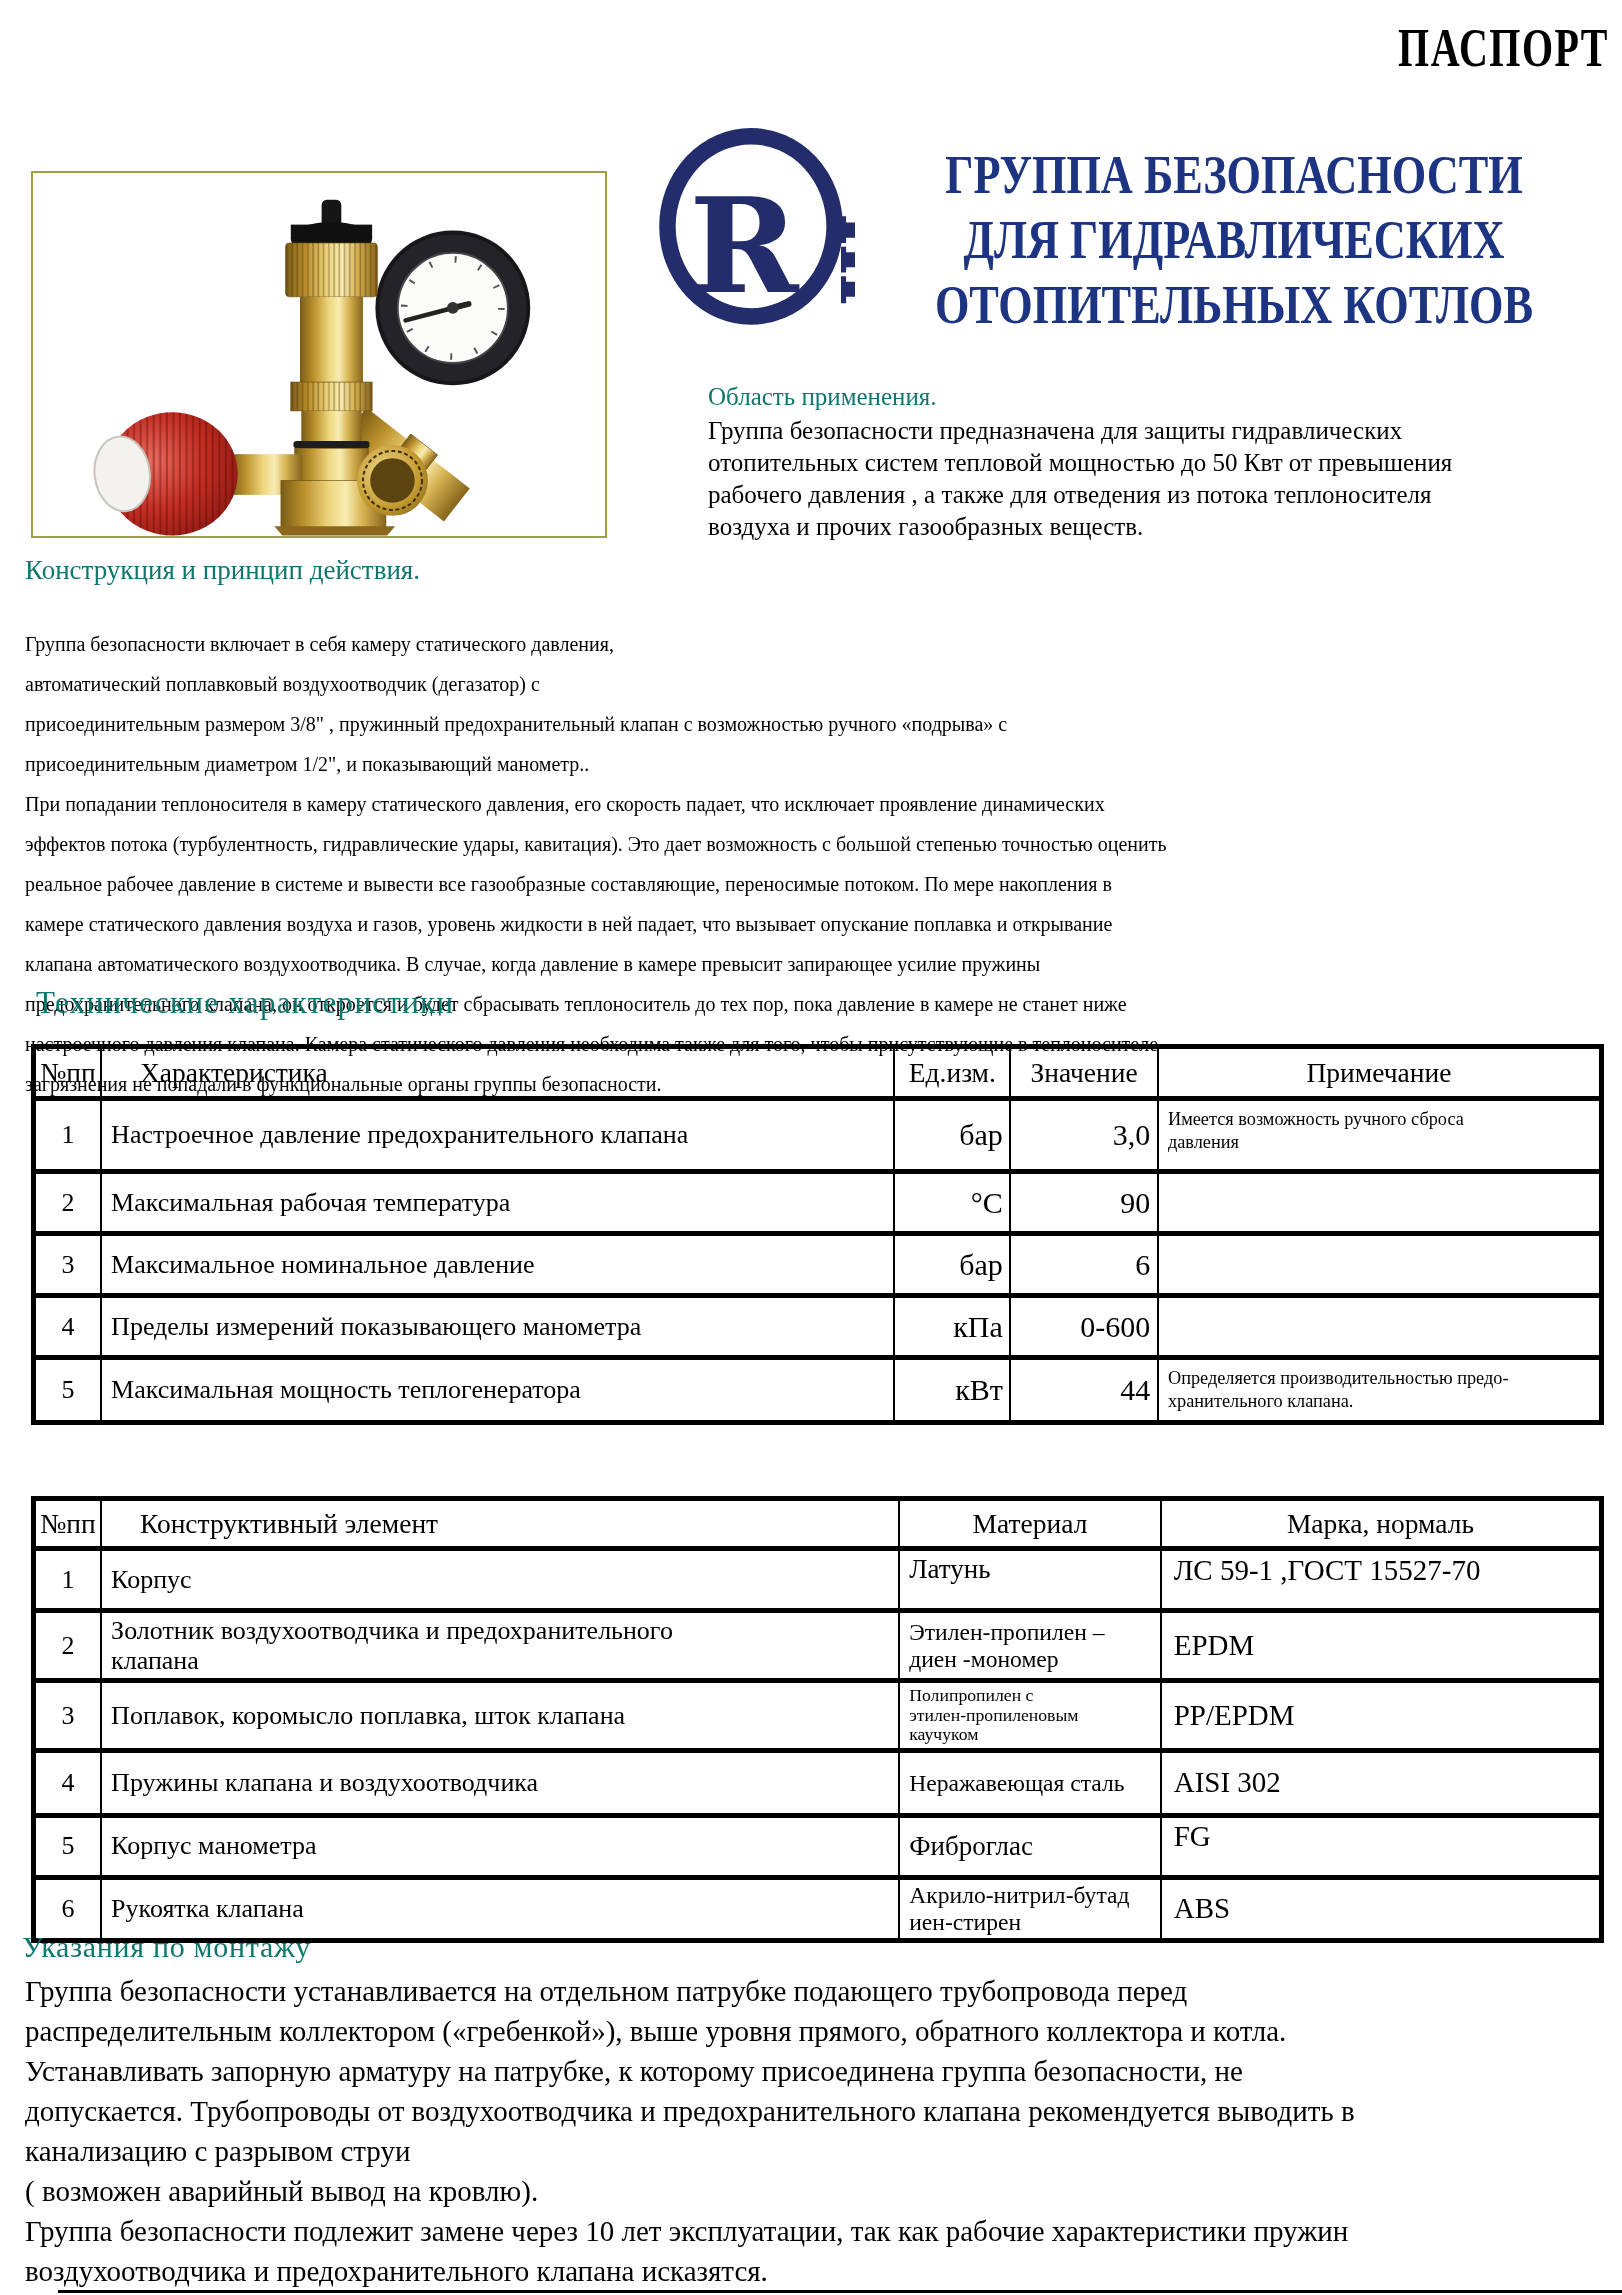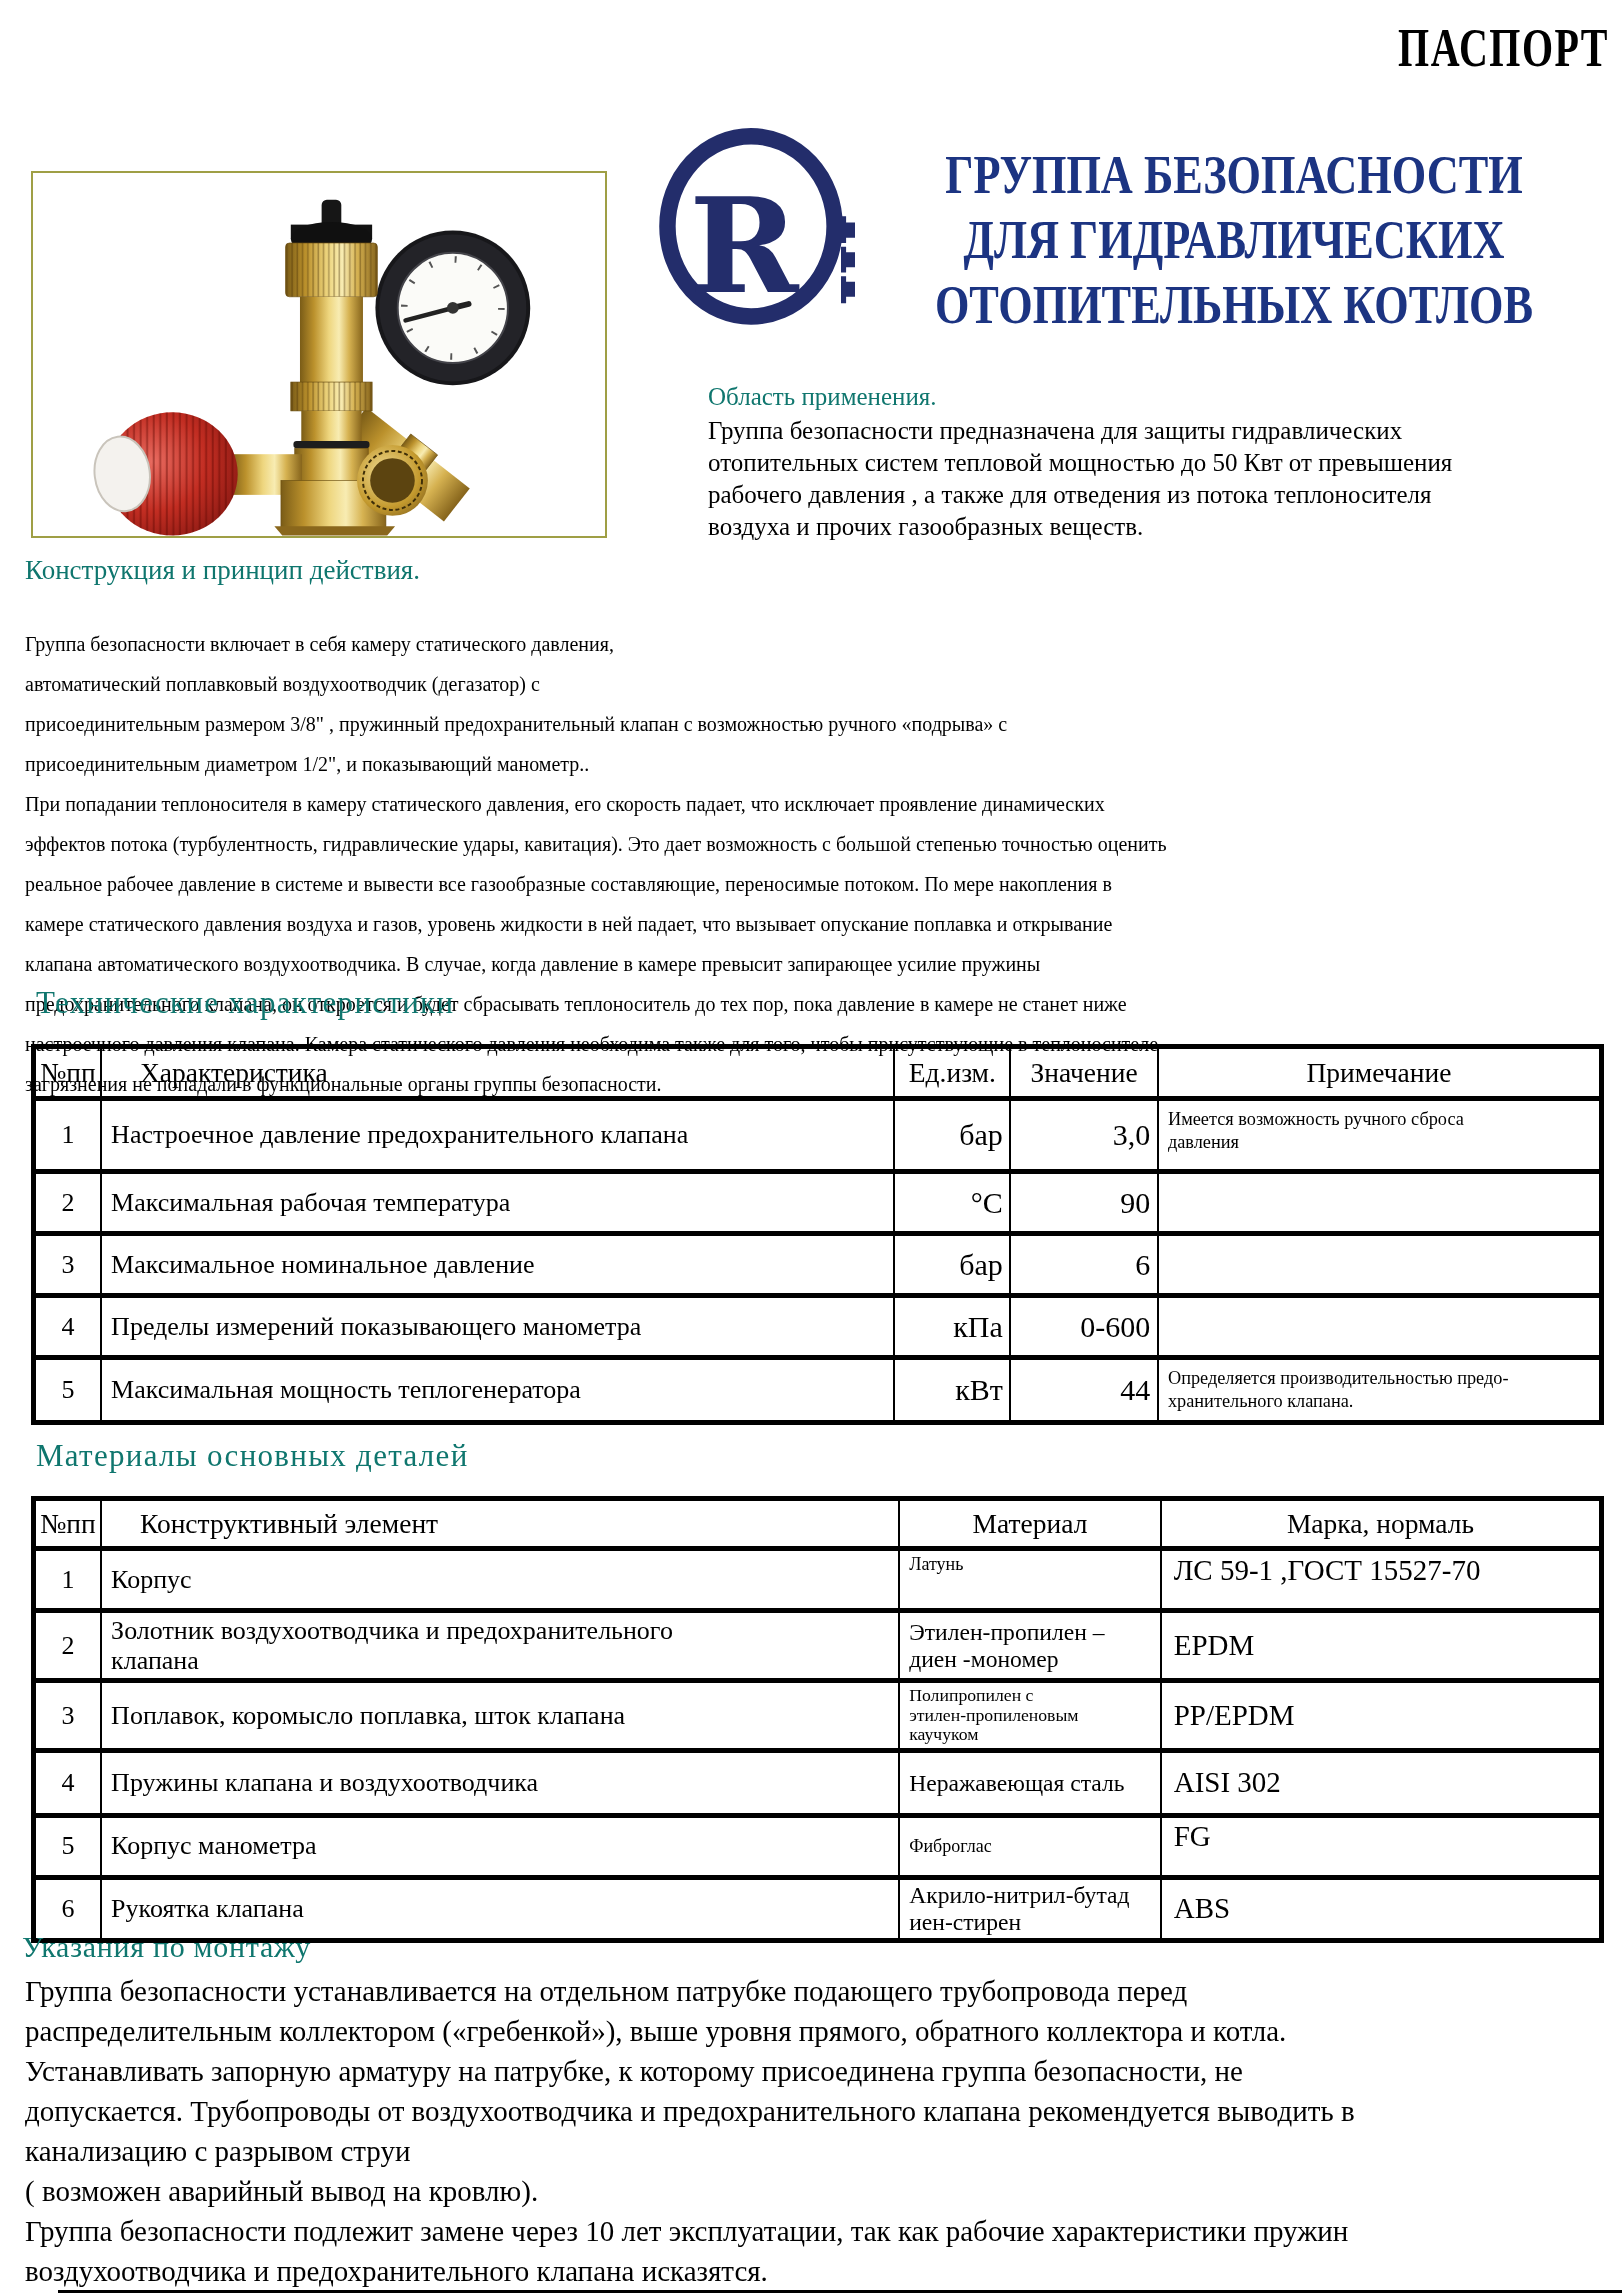--- a/index.html
+++ b/index.html
@@ -57,21 +57,21 @@
     overflow:hidden;padding:2.6px 6.5px;vertical-align:middle;
   }
   table.doc th{font-weight:normal;font-size:27.5px;text-align:center;}
   .th-left{text-align:left !important;padding-left:38px !important;}
   .c-num{text-align:center;font-size:26px;}
   .c-name{text-align:left;font-size:26px;padding-left:9.2px !important;}
   .c-unit,.c-val{text-align:right;font-size:30px;}
   .c-note{font-size:18.3px;line-height:1.28;text-align:left;padding:6.5px 9.2px !important;}
   .va-top{vertical-align:top !important;}
   .c-mat{text-align:left;font-size:23.6px;line-height:1.12;padding-left:9.2px !important;}
-  .c-mat.sz1{font-size:18px;}
+  .c-mat.sz1{font-size:27px;}
   .c-mat.sm{font-size:17.7px;}
   .c-mark{text-align:left;font-size:29px;padding-left:11.8px !important;}
 
   
   .t1 thead tr{height:52px;}
   .t1 tbody tr:nth-child(1){height:73px;}
   .t1 tbody tr:nth-child(2){height:62px;}
   .t1 tbody tr:nth-child(3){height:62px;}
   .t1 tbody tr:nth-child(4){height:62px;}
   .t1 tbody tr:nth-child(5){height:63px;}
@@ -253,21 +253,20 @@
         <td class="c-num">5</td>
         <td class="c-name">Максимальная мощность теплогенератора</td>
         <td class="c-unit">кВт</td>
         <td class="c-val">44</td>
         <td class="c-note preline">Определяется производительностью предо-
 хранительного клапана.</td>
       </tr>
     </tbody>
   </table>
 
-  <div class="sec-h mat-h">Материалы основных деталей</div>
 
   <table class="doc t2">
     <colgroup>
       <col style="width:4.3%">
         <col style="width:50.9%">
         <col style="width:16.7%">
         <col style="width:28.1%">
     </colgroup>
     <thead>
       <tr>

